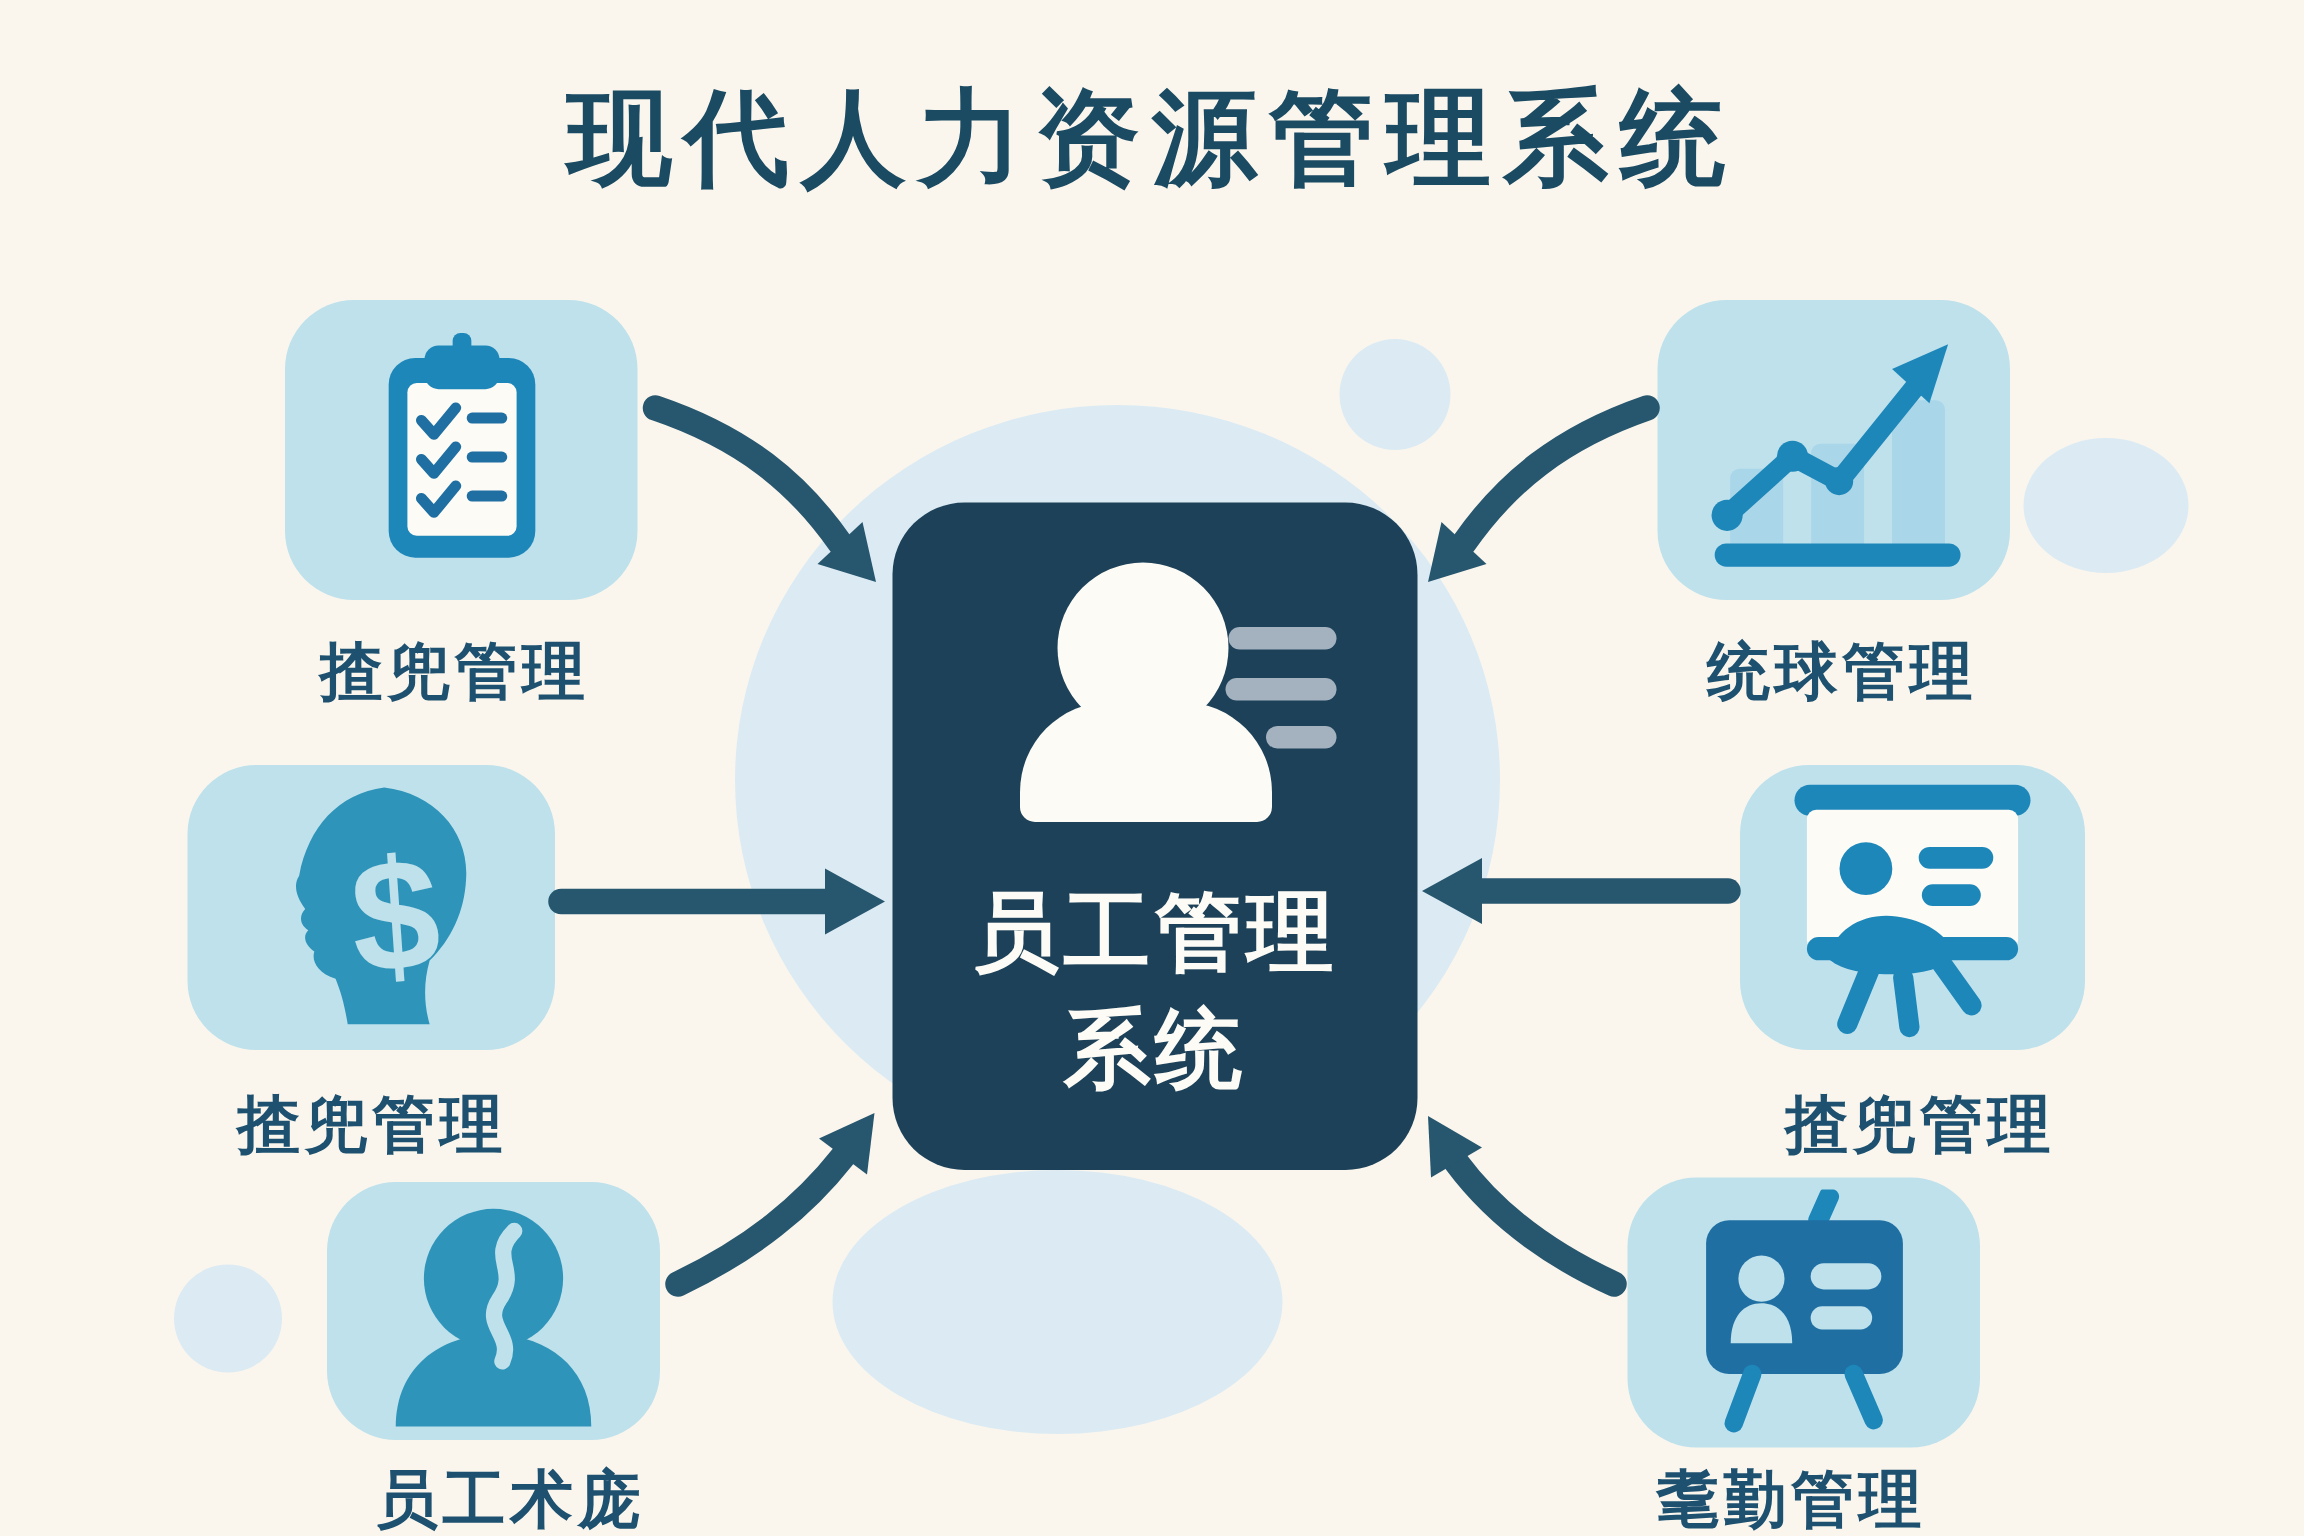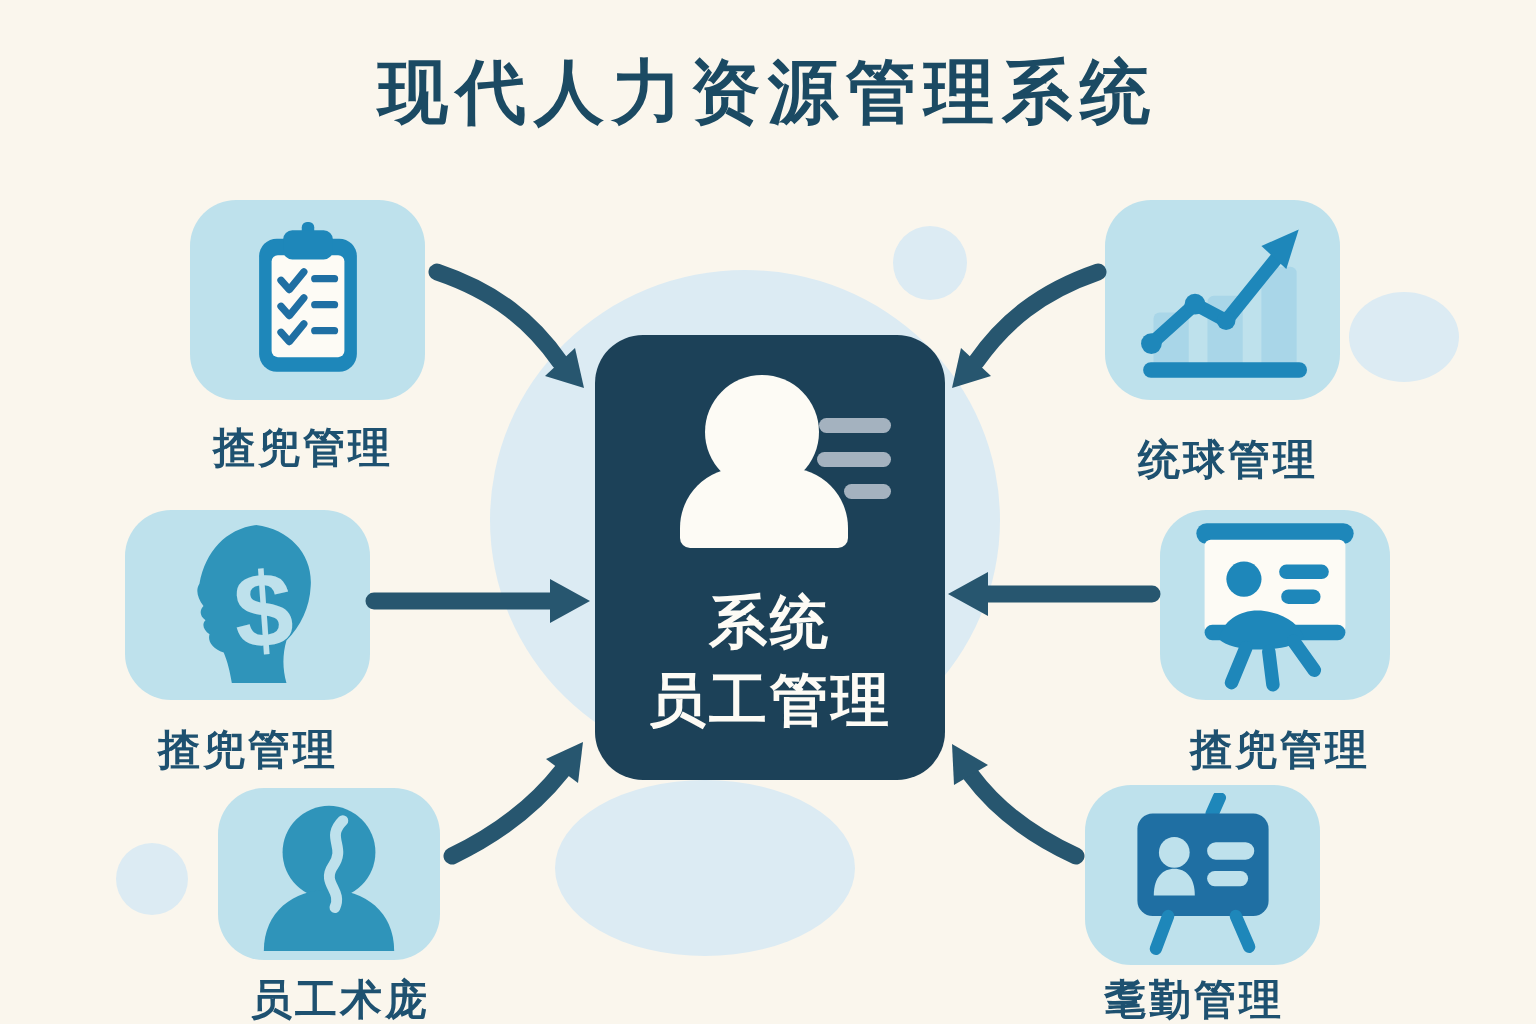--- a/index.html
+++ b/index.html
@@ -26,21 +26,21 @@
   .tile-statistics {left:1105px;top:200px;width:235px;height:200px;}
   .tile-salary     {left:125px;top:510px;width:245px;height:190px;}
   .tile-training   {left:1160px;top:510px;width:230px;height:190px;}
   .tile-records    {left:218px;top:788px;width:222px;height:172px;}
   .tile-attendance {left:1085px;top:785px;width:235px;height:180px;}
   .feature-label{
     position:absolute;z-index:2;font-size:42px;font-weight:800;
     color:var(--label);letter-spacing:3px;white-space:nowrap;
   }
   .label-recruitment{left:213px;top:420px;font-family:Liberation Serif, serif;}
-  .label-statistics {left:1138px;top:432px;}
+  .label-statistics {left:1138px;top:420px;}
   .label-salary     {left:158px;top:722px;}
   .label-training   {left:1190px;top:722px;}
   .label-records    {left:250px;top:972px;}
   .label-attendance {left:1104px;top:972px;}
   .arrows{position:absolute;inset:0;z-index:1;}
   .arrows path{fill:none;stroke:var(--arrow);stroke-width:17;stroke-linecap:round;}
   .arrows polygon{fill:var(--arrow);}
   .center-box{
     position:absolute;z-index:2;left:595px;top:335px;width:350px;height:445px;
     background:var(--navy);border-radius:48px;
@@ -188,16 +188,16 @@
 
 <div class="center-box">
   <div>
     <div class="cb-head"></div>
     <div class="cb-body"></div>
     <div class="cb-bar cb-bar1"></div>
     <div class="cb-bar cb-bar2"></div>
     <div class="cb-bar cb-bar3"></div>
   </div>
   <div class="cb-text">
+    <div>员工管理</div>
     <div>系统</div>
-    <div>员工管理</div>
   </div>
 </div>
 
 </body></html>

